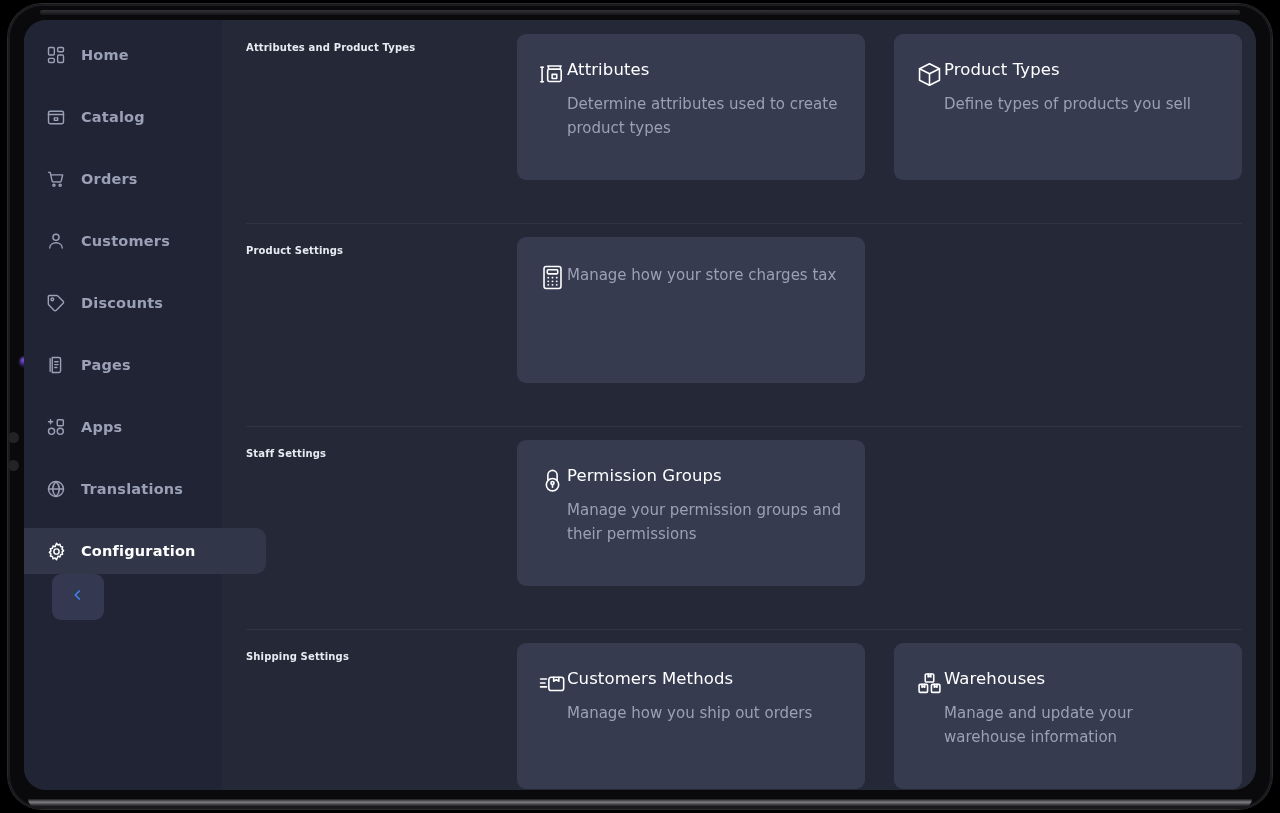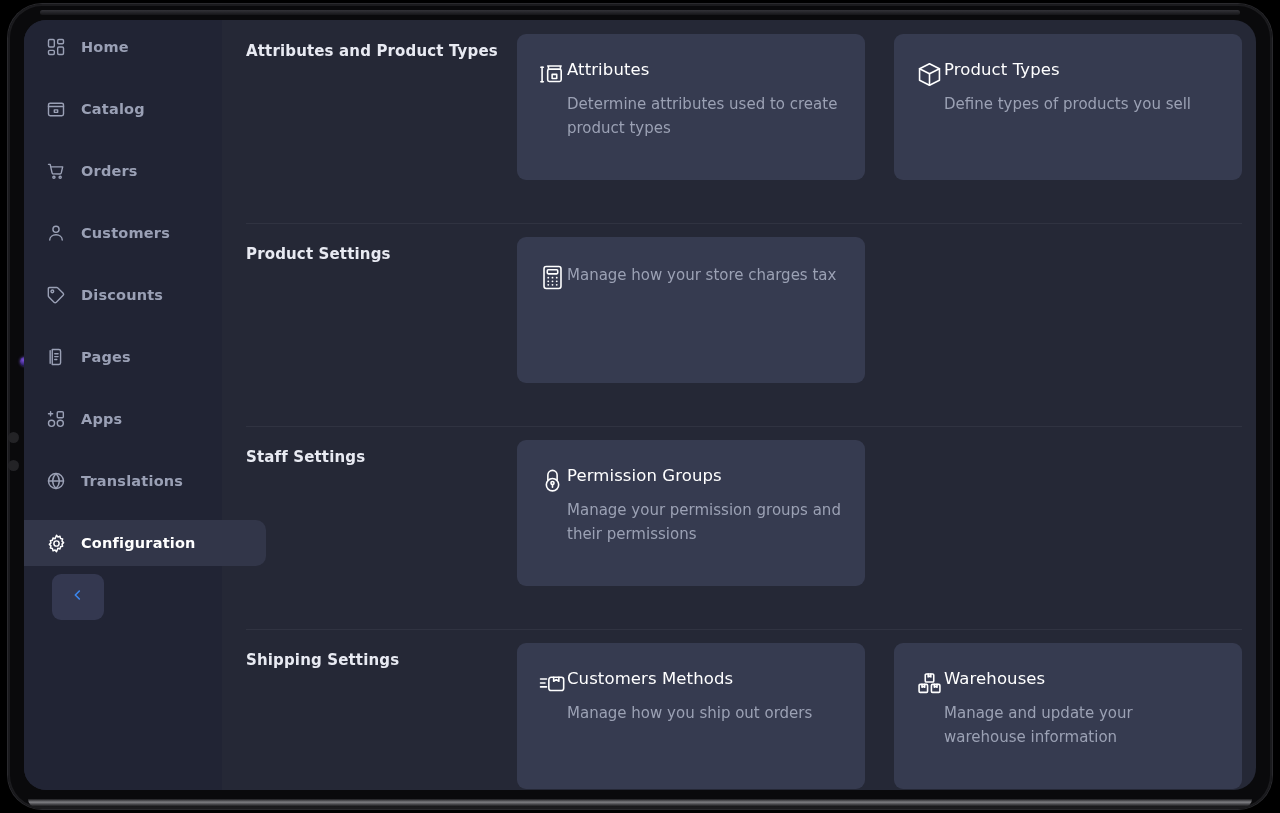--- a/index.html
+++ b/index.html
@@ -77,21 +77,21 @@
     background: #212434;
   }
   .nav { position: absolute; left: 0; top: 0; width: 100%; }
   .nav-item {
     position: relative;
     display: flex;
     align-items: center;
     gap: 14px;
     height: 46px;
     padding-left: 21px;
-    margin: 4px 0 16px 0;
+    margin: 12px 0 16px 0;
     color: #9aa0b5;
     border-radius: 0 8px 8px 0;
   }
   .nav-item .label {
     font-size: 14.5px;
     font-weight: bold;
     letter-spacing: .2px;
     white-space: nowrap;
   }
   .nav-item .ico {
@@ -130,21 +130,21 @@
   }
   .section + .section::before {
     content: "";
     position: absolute;
     left: 24px; right: 14px; top: 0;
     height: 1px;
     background: rgba(255,255,255,.055);
   }
   .section-title {
     flex: 0 0 271px;
-    font-size: 15px;
+    font-size: 10px;
     color: #e8eaf2;
     padding-top: 22px;
     letter-spacing: .15px;
   }
   .cards {
     flex: 1;
     display: grid;
     grid-template-columns: 1fr 1fr;
     gap: 29px;
     padding-top: 14px;

